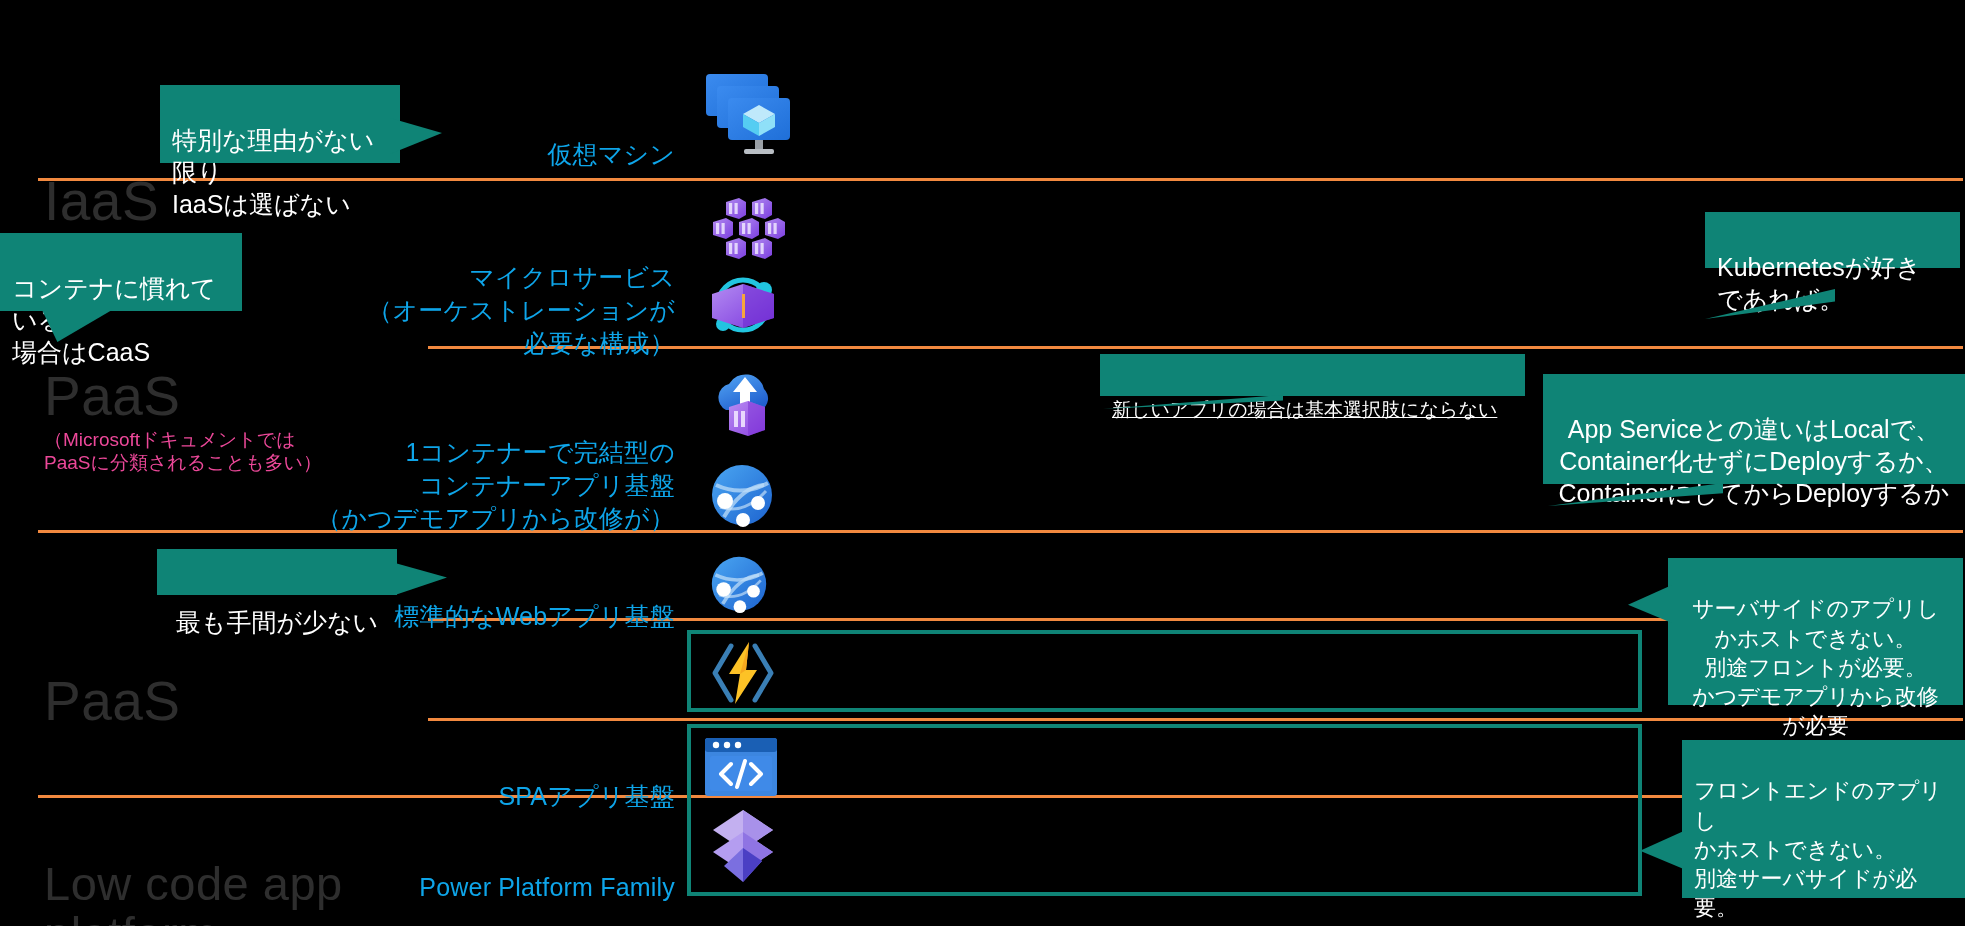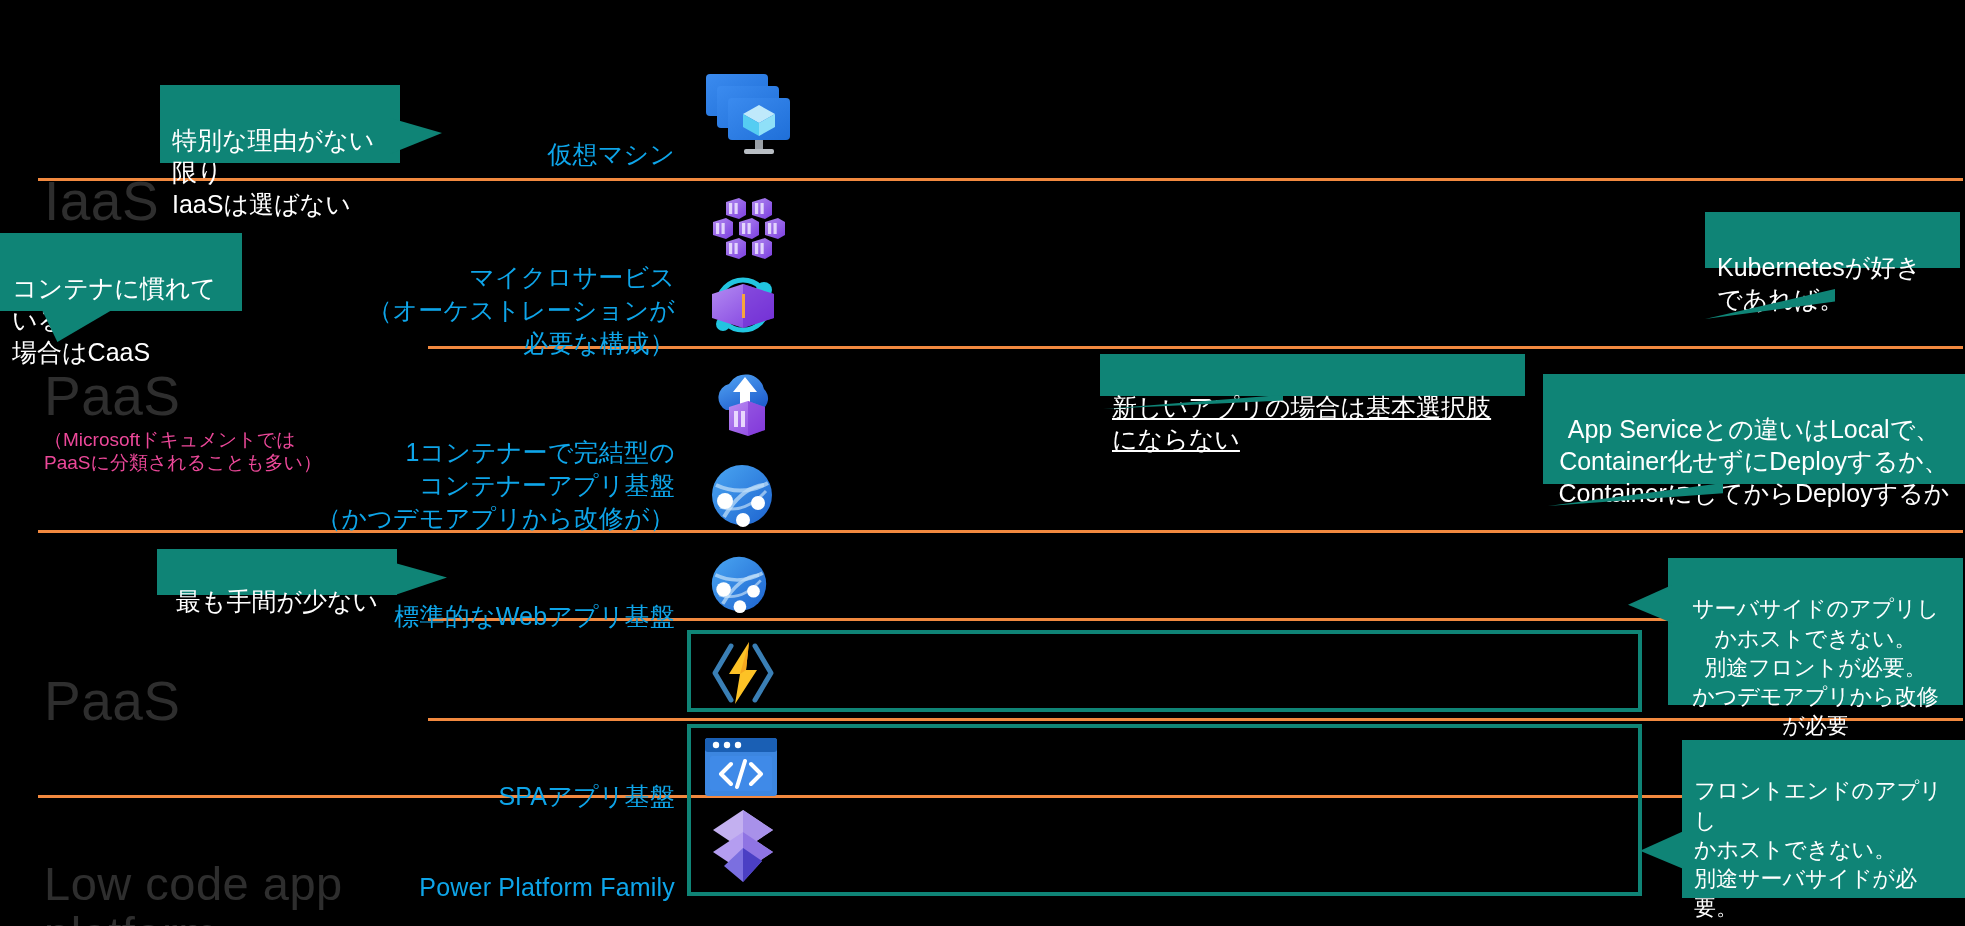--- a/index.html
+++ b/index.html
@@ -314,35 +314,35 @@
   <div class="tail" style="left:42px; top:310px; width:70px; height:32px;
               clip-path:polygon(0% 0%, 100% 0%, 22% 100%);"></div>
 
   <div class="callout" style="left:1705px; top:212px; width:255px; height:56px;">
     <span>Kubernetesが好き
 であれば。</span>
   </div>
   <div class="tail" style="left:1705px; top:289px; width:130px; height:30px;
               clip-path:polygon(100% 0%, 100% 42%, 0% 100%);"></div>
 
-  <div class="callout" style="left:1100px; top:354px; width:425px; height:42px; font-size:25px; padding-top:5px;text-decoration:underline;">
+  <div class="callout" style="left:1100px; top:354px; width:425px; height:42px; font-size:19px; padding-top:20px;text-decoration:underline;">
     <span>新しいアプリの場合は基本選択肢にならない</span>
   </div>
   <div class="tail" style="left:1103px; top:395px; width:180px; height:14px;
               clip-path:polygon(100% 0%, 100% 40%, 0% 100%);"></div>
 
   <div class="callout center" style="left:1543px; top:374px; width:422px; height:110px; font-size:25px;">
     <span>App Serviceとの違いはLocalで、
 Container化せずにDeployするか、
 ContainerにしてからDeployするか</span>
   </div>
   <div class="tail" style="left:1548px; top:483px; width:175px; height:23px;
               clip-path:polygon(100% 0%, 100% 45%, 0% 100%);"></div>
 
-  <div class="callout center" style="left:157px; top:549px; width:240px; height:46px; padding-top:4px;">
+  <div class="callout center" style="left:157px; top:549px; width:240px; height:46px; padding-top:25px;">
     <span>最も手間が少ない</span>
   </div>
   <div class="tail" style="left:395px; top:563px; width:52px; height:32px;
               clip-path:polygon(0% 0%, 100% 45%, 0% 100%);"></div>
 
   <div class="callout center" style="left:1668px; top:558px; width:295px; height:147px; font-size:22px; line-height:1.33;">
     <span>サーバサイドのアプリし
 かホストできない。
 別途フロントが必要。
 かつデモアプリから改修

